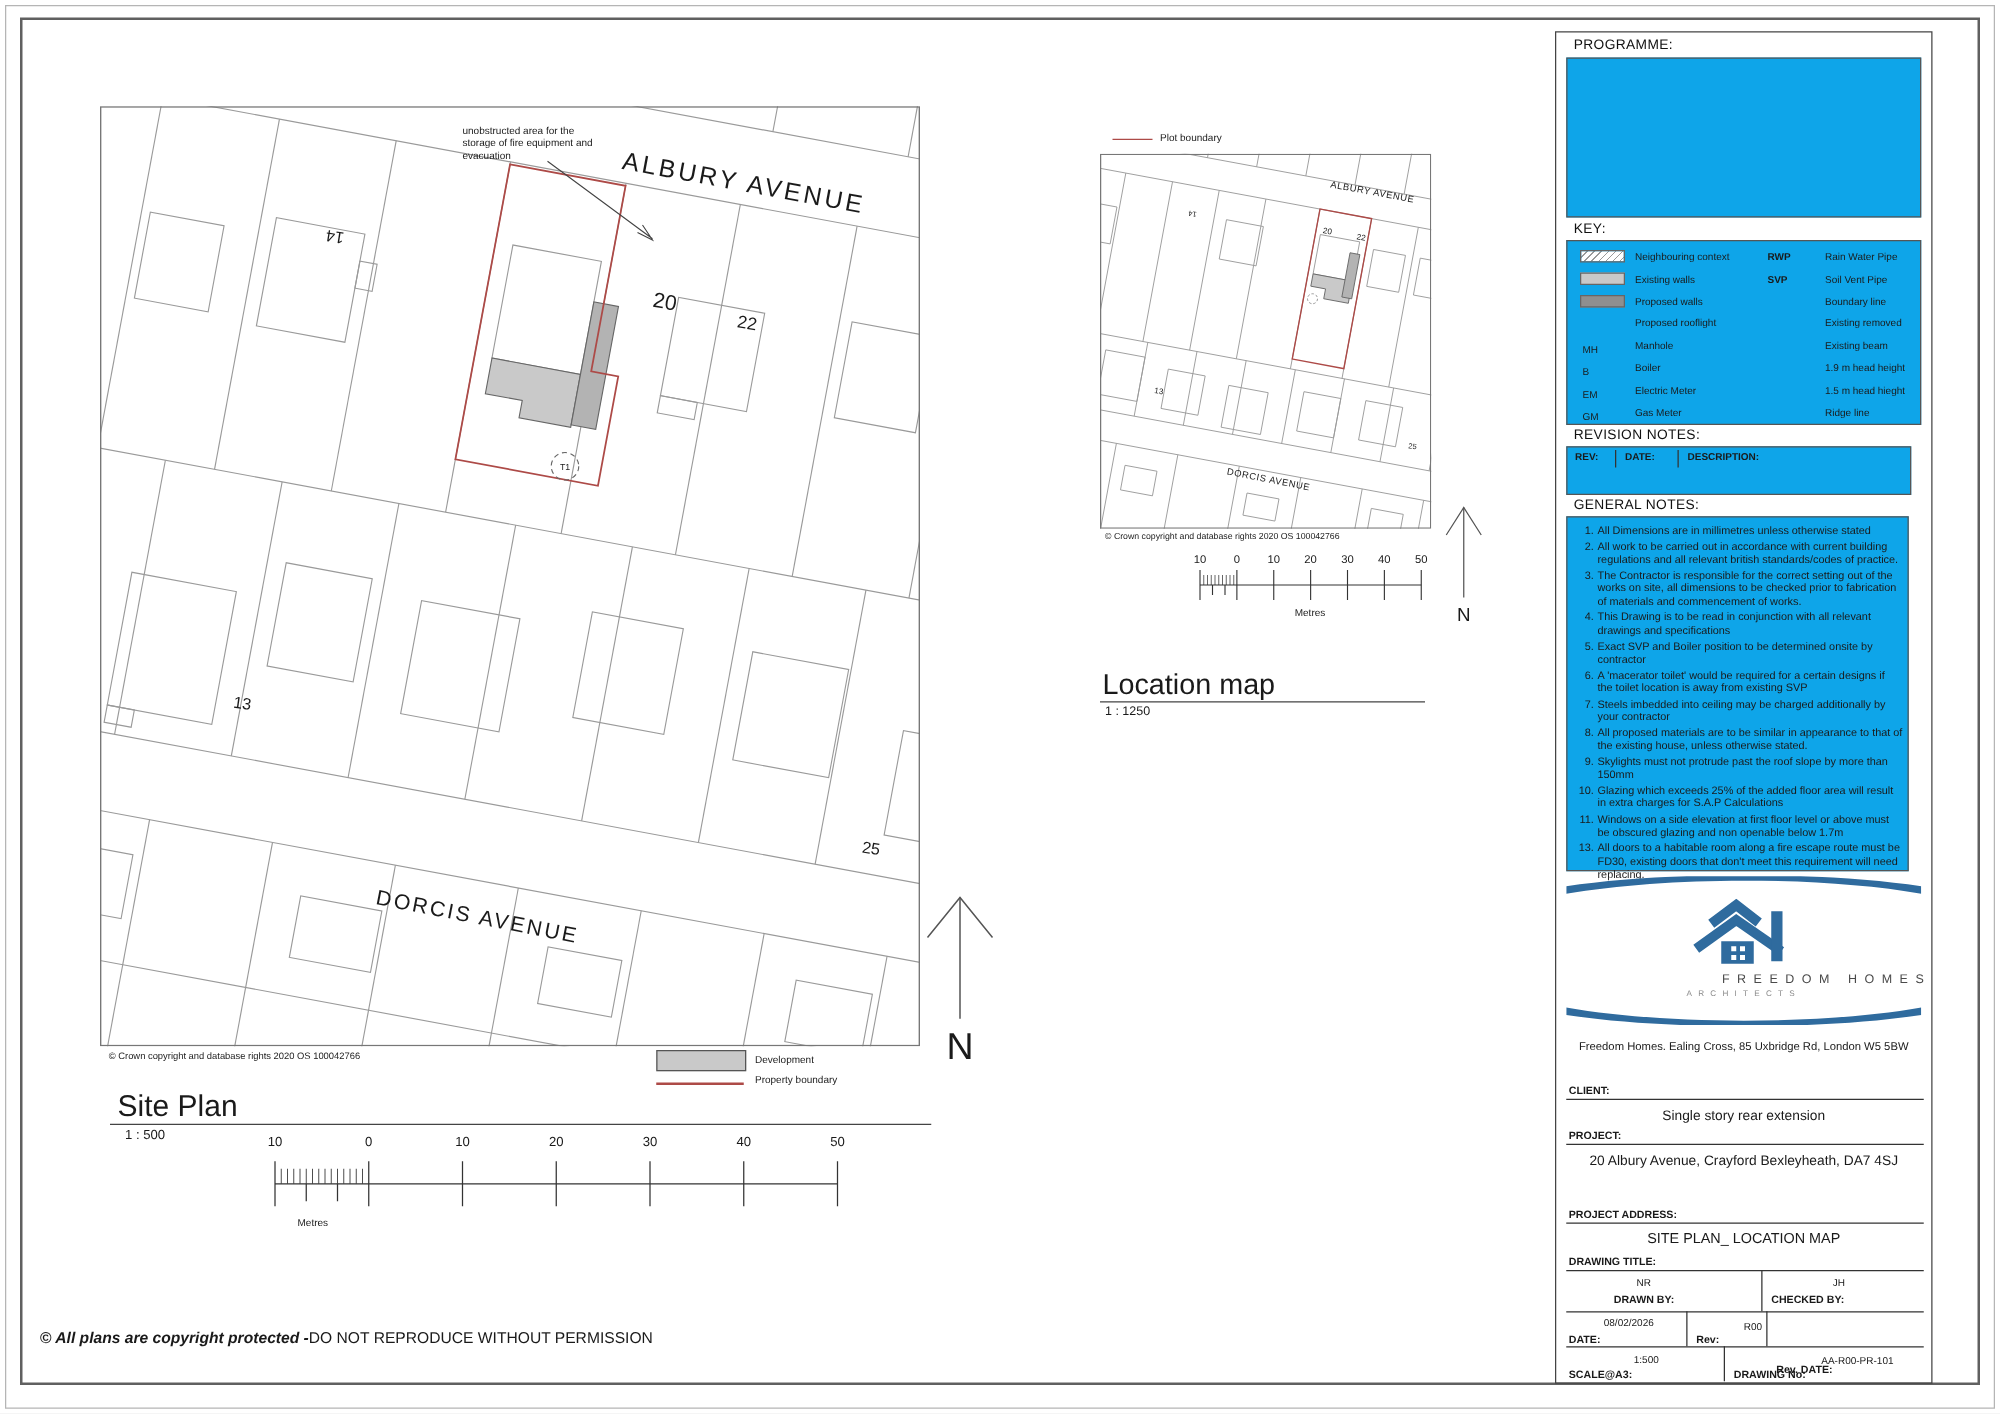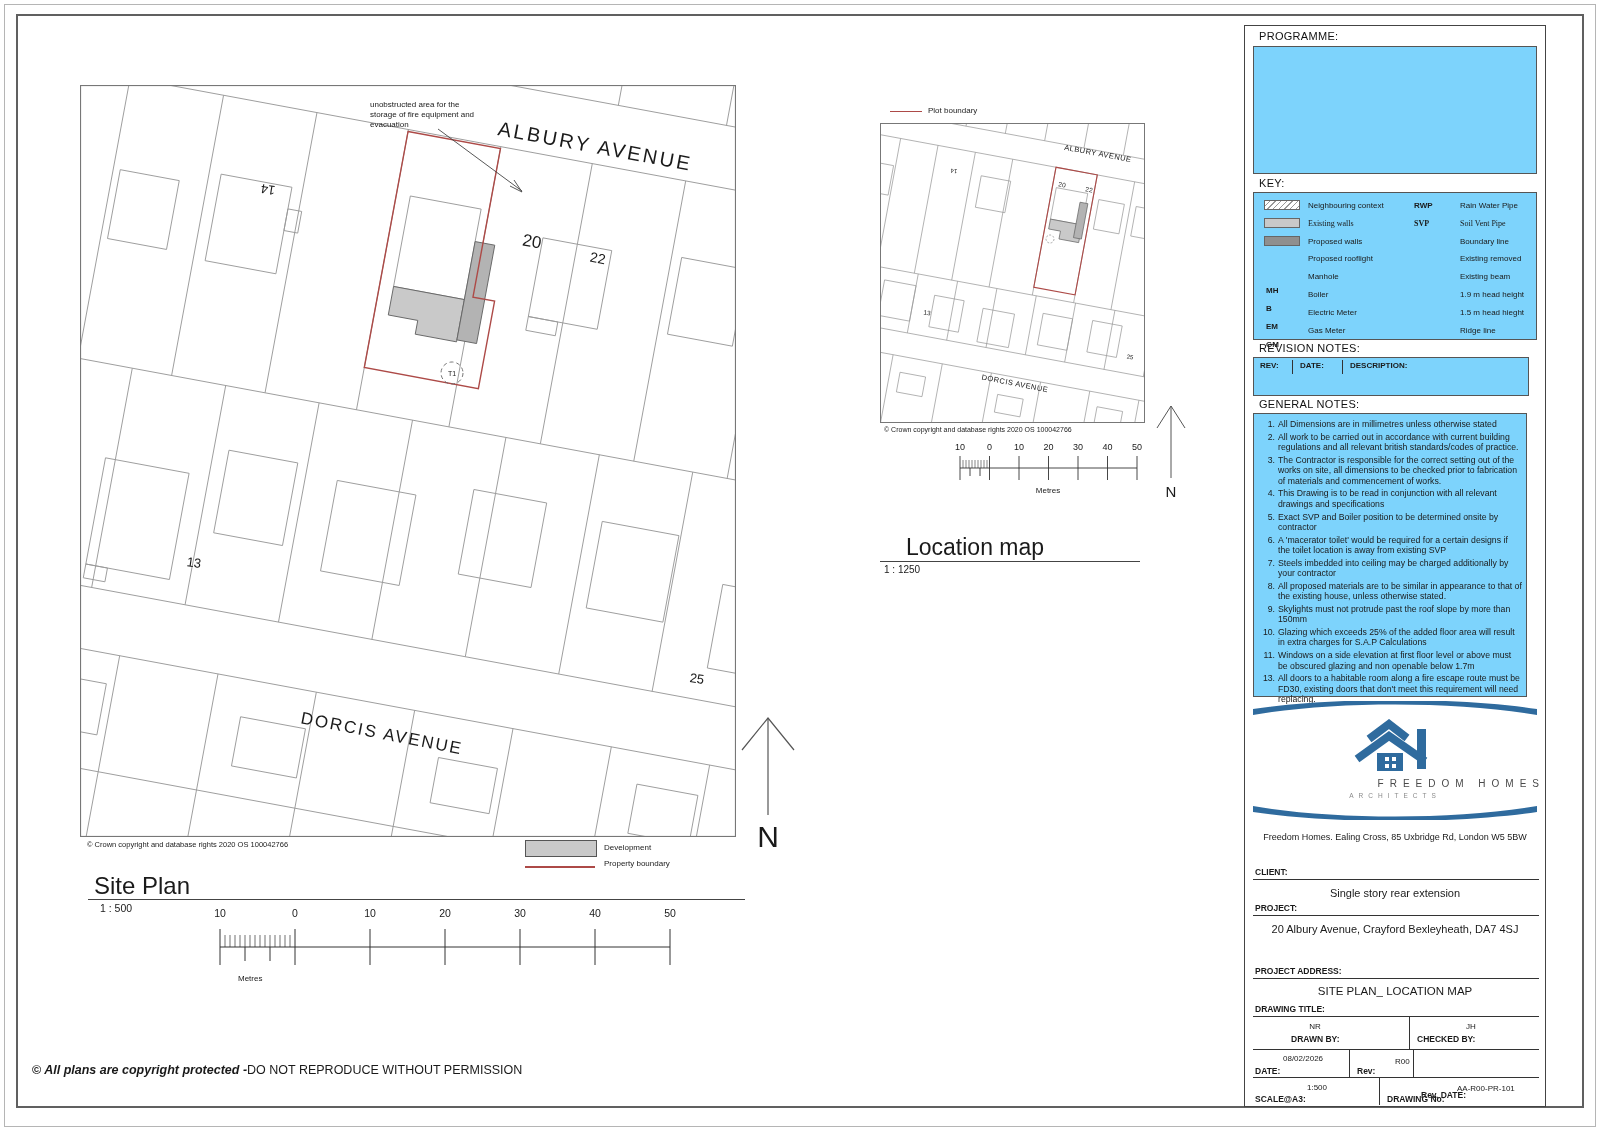--- a/index.html
+++ b/index.html
@@ -4,24 +4,24 @@
 <style>
   html,body{margin:0;padding:0;background:#e8e8e8;font-family:"Liberation Sans",sans-serif;}
   .page{position:relative;width:1600px;height:1131px;background:#ffffff;overflow:hidden;
         font-family:"Liberation Sans",sans-serif;color:#1a1a1a;}
   .abs{position:absolute;}
   .outer-border{position:absolute;left:4px;top:4px;width:1590px;height:1121px;border:1px solid #b5b5b5;}
   .inner-border{position:absolute;left:16px;top:14px;width:1564px;height:1090px;border:2px solid #606060;}
   svg text{font-family:"Liberation Sans",sans-serif;fill:#1a1a1a;}
   .map-copyright{font-size:7.5px;color:#222;}
   .sec-label{font-size:11px;color:#111;letter-spacing:0.3px;}
-  .tb-box{position:absolute;border:1px solid #555;background:#7dd3fc;}
+  .tb-box{position:absolute;border:1px solid #555;background:#0ea5e9;}
   .krow{position:absolute;left:0;width:100%;height:16px;}
   .ksym{position:absolute;left:10px;top:1px;width:36px;height:10px;}
-  .kcode{position:absolute;left:12px;top:16px;font-size:8px;font-weight:bold;}
+  .kcode{position:absolute;left:12px;top:5px;font-size:8px;font-weight:normal;}
   .kl1{position:absolute;left:54px;top:2px;font-size:8px;}
   .kabbr{position:absolute;left:160px;top:2px;font-size:8px;font-weight:bold;}
   .kl2{position:absolute;left:206px;top:2px;font-size:8px;}
   .sw{width:36px;height:10px;border:1px solid #666;box-sizing:border-box;}
   .sw-hatch{background:repeating-linear-gradient(135deg,#ffffff 0 3px,#999999 3px 4px);}
   .sw-exist{background:#c9c9c9;}
   .sw-prop{background:#8f8f8f;}
   .note{display:flex;margin-bottom:2.6px;font-size:8.7px;line-height:1.18;}
   .nnum{width:17px;text-align:right;margin-right:3px;flex:none;}
   .ntext{flex:1;}
@@ -315,40 +315,40 @@
   </svg>
 
   <svg class="abs" style="left:1152px;top:396px;" width="40" height="105" viewBox="0 0 40 105">
     <g stroke="#555" stroke-width="1" fill="none">
       <line x1="19" y1="10" x2="19" y2="82"></line>
       <path d="M5,32 L19,10 L33,32"></path>
     </g>
     <text x="19" y="101" font-size="15" text-anchor="middle">N</text>
   </svg>
 
-  <div class="abs" style="left:882px;top:534px;font-size:23px;margin-left:24px;">Location map</div>
+  <div class="abs" style="left:882px;top:534px;font-size:23px;">Location map</div>
   <div class="abs" style="left:880px;top:561px;width:260px;border-top:1.5px solid #444;"></div>
   <div class="abs" style="left:884px;top:564px;font-size:10px;">1 : 1250</div>
 
   <div class="abs" style="left:1244px;top:25px;width:300px;height:1080px;border:1.5px solid #444;">
 
     <div class="abs sec-label" style="left:14px;top:4px;">PROGRAMME:</div>
     <div class="tb-box" style="left:8px;top:20px;width:282px;height:126px;"></div>
 
     <div class="abs sec-label" style="left:14px;top:151px;">KEY:</div>
     <div class="tb-box" style="left:8px;top:166px;width:282px;height:146px;">
       <div class="krow" style="top:6px;">
         <div class="ksym">
             <div class="sw sw-hatch"></div>
           </div>
         <span class="kl1">Neighbouring context</span>
         <span class="kabbr">RWP</span>
         <span class="kl2">Rain Water Pipe</span>
       </div>
-      <div class="krow" style="top:23.8px;font-family:Liberation Serif, serif;">
+      <div class="krow" style="top:23.8px;">
         <div class="ksym">
             <div class="sw sw-exist"></div>
           </div>
         <span class="kl1">Existing walls</span>
         <span class="kabbr">SVP</span>
         <span class="kl2">Soil Vent Pipe</span>
       </div>
       <div class="krow" style="top:41.6px;">
         <div class="ksym">
             <div class="sw sw-prop"></div>

